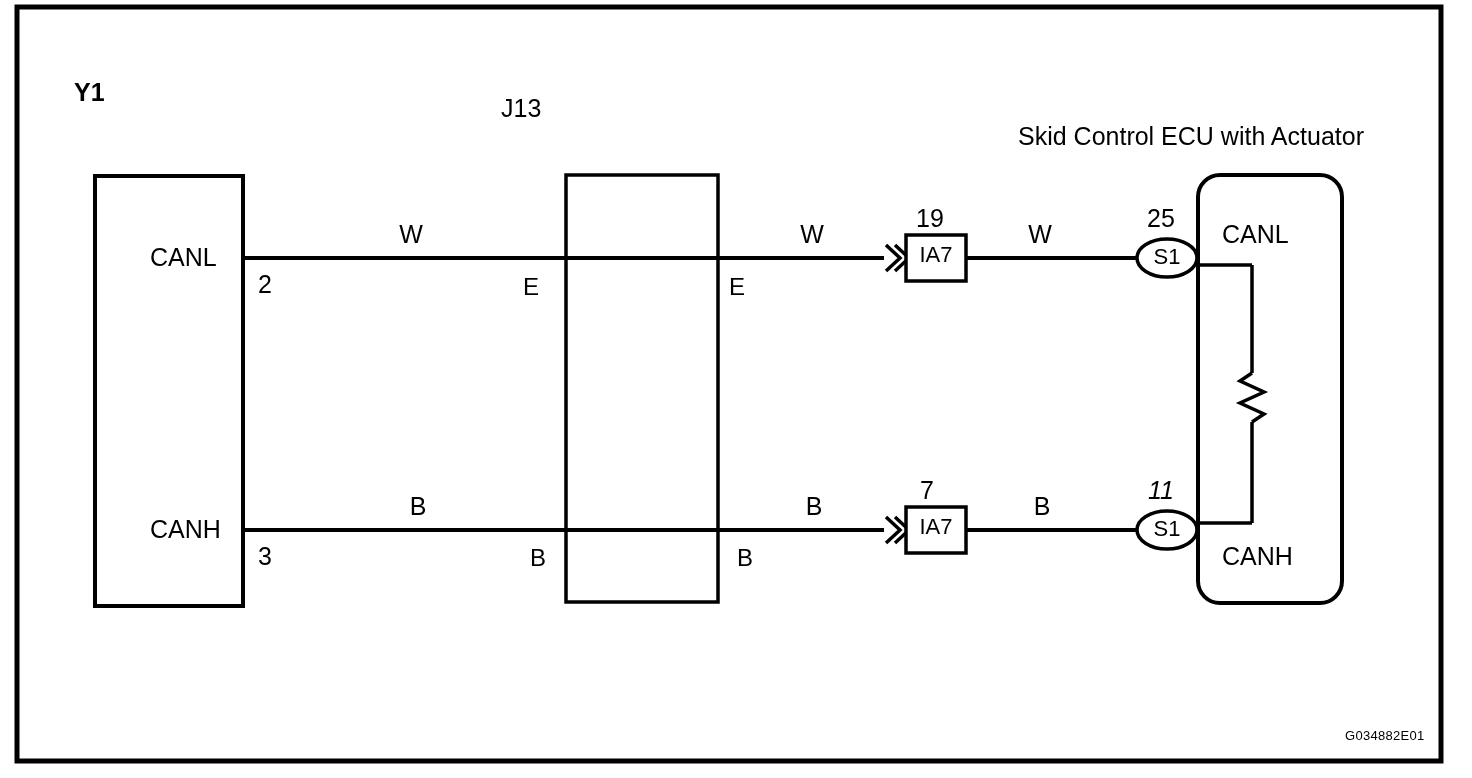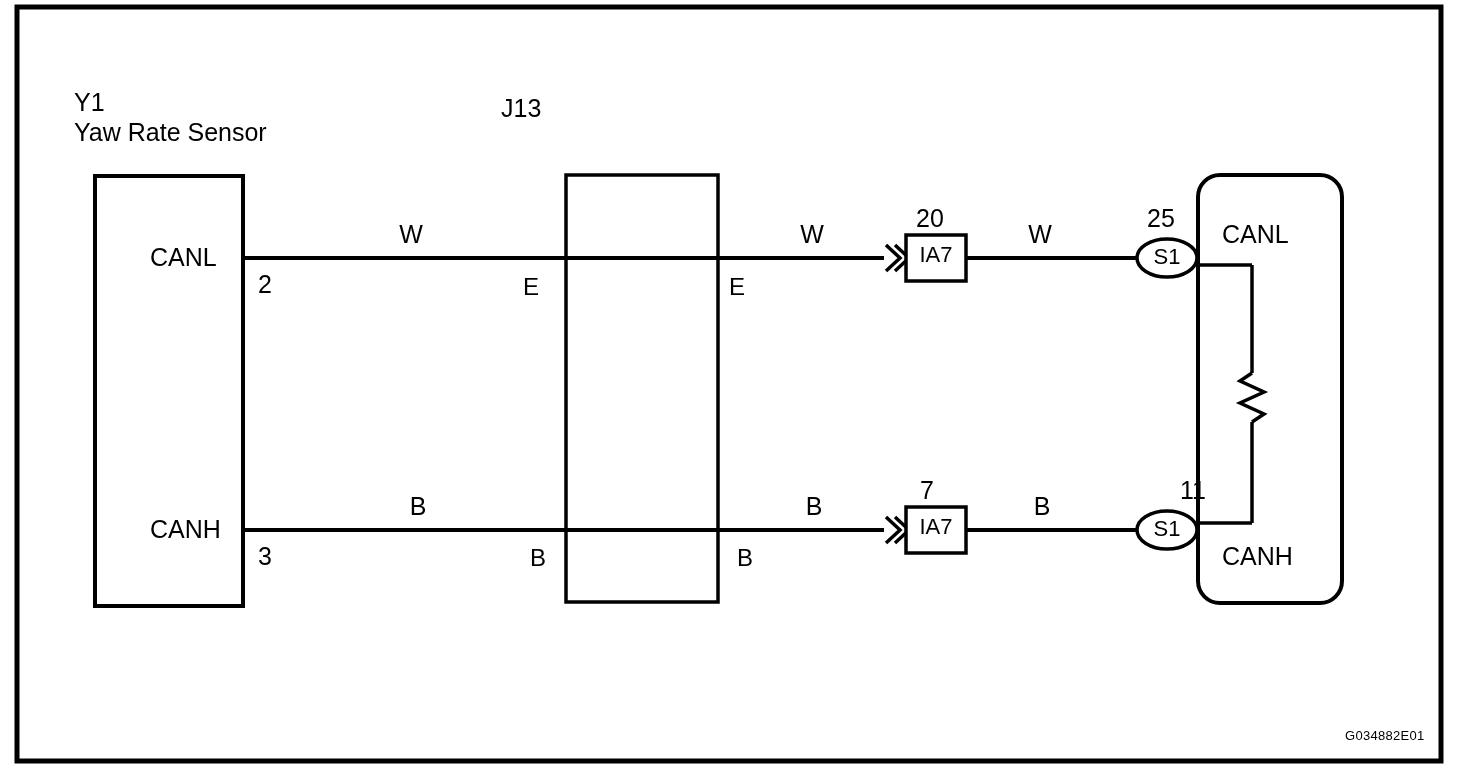--- a/index.html
+++ b/index.html
@@ -103,55 +103,55 @@
     <line x1="1252" y1="265" x2="1252" y2="373" stroke="#000000" stroke-width="3.5"></line>
 
     <polyline points="1252,373 1240,381 1264,392 1240,403 1264,414 1252,422" fill="none" stroke="#000000" stroke-width="3.5" stroke-linejoin="miter"></polyline>
 
     <line x1="1252" y1="422" x2="1252" y2="523" stroke="#000000" stroke-width="3.5"></line>
 
     <line x1="1252" y1="523" x2="1198" y2="523" stroke="#000000" stroke-width="3.5"></line>
 
   </svg>
 
-  <div class="lbl t-header" style="left:74px; top:90px;">Y1</div>
-  <div class="lbl t-header" style="left:74px; top:120px;">Yaw Rate Sensor</div>
+  <div class="lbl t-header" style="left:74px; top:80px;font-weight:bold;">Y1</div>
 
   <div class="lbl t-header" style="left:501px; top:96px;">J13</div>
 
+  <div class="lbl t-header" style="left:1018px; top:124px;">Skid Control ECU with Actuator</div>
 
   <div class="lbl t-pinname" style="left:150px; top:245px;">CANL</div>
   <div class="lbl t-pinname" style="left:150px; top:517px;">CANH</div>
 
   <div class="lbl t-pinno" style="left:258px; top:272px;">2</div>
   <div class="lbl t-pinno" style="left:258px; top:544px;">3</div>
 
   <div class="lbl t-color ctr" style="left:411px; top:222px;">W</div>
   <div class="lbl t-color ctr" style="left:812px; top:222px;">W</div>
   <div class="lbl t-color ctr" style="left:1040px; top:222px;">W</div>
 
   <div class="lbl t-color ctr" style="left:418px; top:494px;">B</div>
   <div class="lbl t-color ctr" style="left:814px; top:494px;">B</div>
   <div class="lbl t-color ctr" style="left:1042px; top:494px;">B</div>
 
   <div class="lbl t-conn ctr" style="left:531px; top:275px;">E</div>
   <div class="lbl t-conn ctr" style="left:737px; top:275px;">E</div>
   <div class="lbl t-conn ctr" style="left:538px; top:546px;">B</div>
   <div class="lbl t-conn ctr" style="left:745px; top:546px;">B</div>
 
-  <div class="lbl t-pinno ctr" style="left:930px; top:206px;">20</div>
+  <div class="lbl t-pinno ctr" style="left:930px; top:206px;">19</div>
   <div class="lbl t-splice ctr" style="left:936px; top:244px;">IA7</div>
 
   <div class="lbl t-pinno ctr" style="left:927px; top:478px;">7</div>
   <div class="lbl t-splice ctr" style="left:936px; top:516px;">IA7</div>
 
   <div class="lbl t-pinno ctr" style="left:1161px; top:206px;">25</div>
   <div class="lbl t-splice ctr" style="left:1167px; top:246px;">S1</div>
 
-  <div class="lbl t-pinno ctr" style="left:1193px; top:478px;">11</div>
+  <div class="lbl t-pinno ctr" style="left:1161px; top:478px;font-style:italic;">11</div>
   <div class="lbl t-splice ctr" style="left:1167px; top:518px;">S1</div>
 
   <div class="lbl t-pinname" style="left:1222px; top:222px;">CANL</div>
   <div class="lbl t-pinname" style="left:1222px; top:544px;">CANH</div>
 
   <div class="lbl t-code" style="left:1345px; top:729px;">G034882E01</div>
 
 </div>
 
 </body></html>

